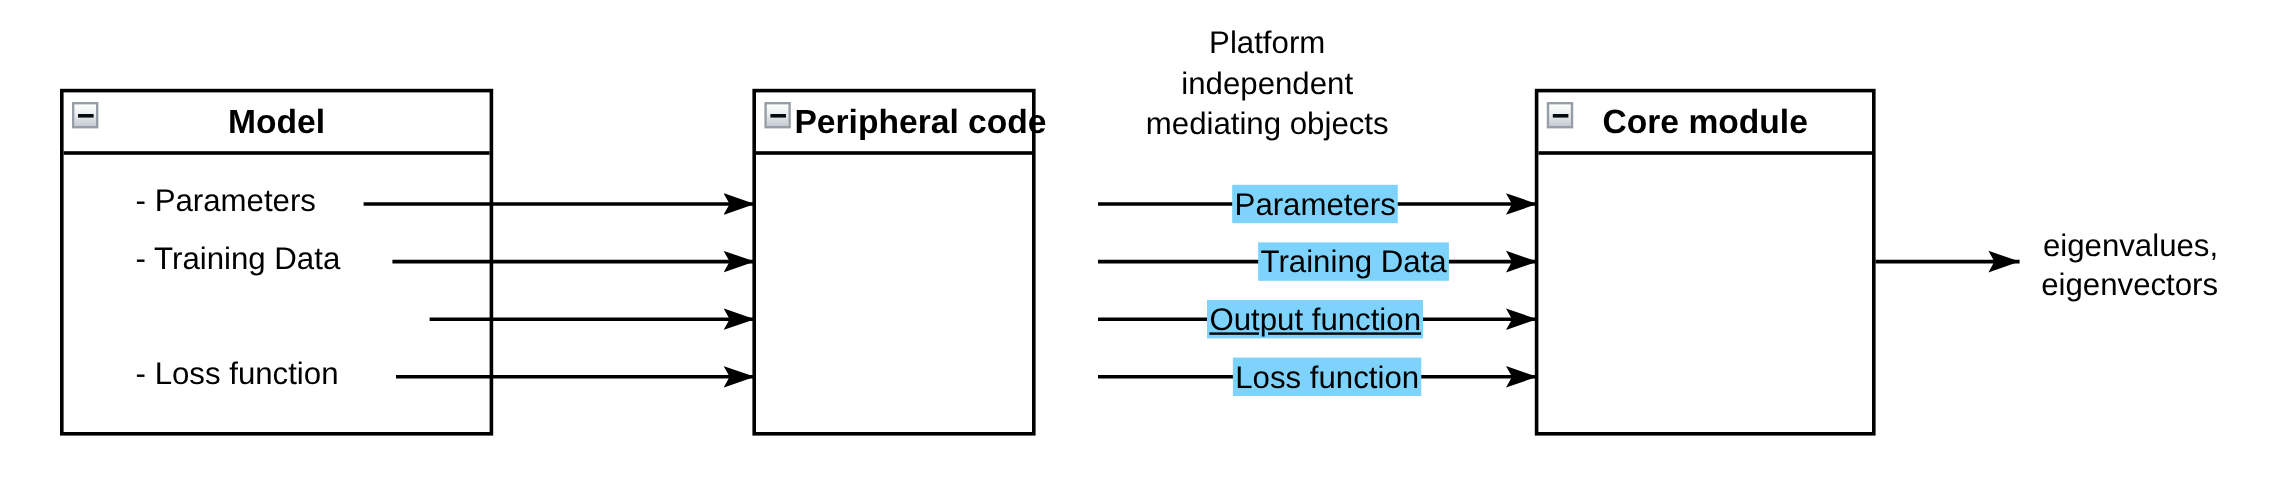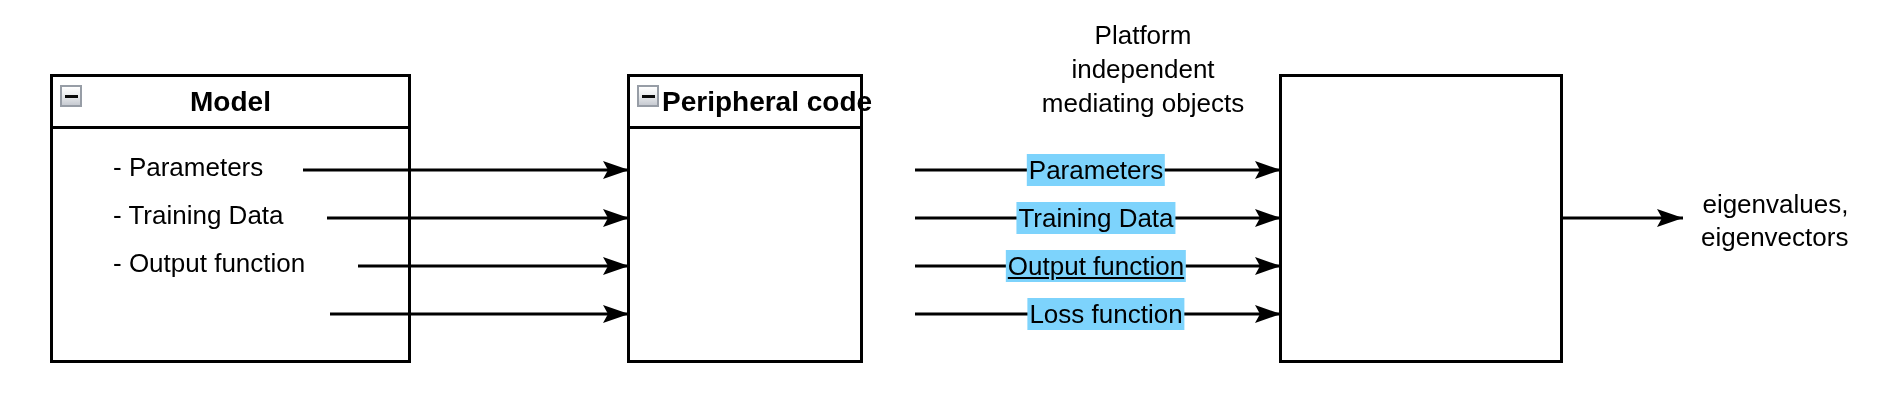--- a/index.html
+++ b/index.html
@@ -78,28 +78,28 @@
     transform: translateX(-50%);
     height: 32px;
     line-height: 32px;
     font-size: 26px;
     background: #7dd3fc;
     padding: 0 2px;
     white-space: nowrap;
     z-index: 6;
   }
   .edge-label-1 { top: 154px; }
-  .edge-label-2 { top: 202px; }
+  .edge-label-2 { top: 202px; margin-left: 32px; }
   .edge-label-3 { top: 250px; text-decoration: underline; }
   .edge-label-4 { top: 298px; margin-left: 10px; }
 
   
   .note { position: absolute; font-size: 26px; white-space: pre-line; z-index: 2; }
   .platform-note {
-    left: 983px; top: 18px; width: 320px;
+    left: 896px; top: 18px; width: 320px;
     text-align: center;
     line-height: 34px;
   }
   .output-note {
     left: 1701px; top: 188px;
     text-align: right;
     line-height: 33px;
   }
 </style>
 </head>
@@ -110,35 +110,41 @@
   <div class="box box-model">
     <div class="box-header">
       <span class="collapse-btn">
         <span class="minus-glyph"></span>
       </span>
       <span class="box-title">Model</span>
     </div>
     <div class="box-body">
       <div class="model-item" style="top:22px">- Parameters</div>
       <div class="model-item" style="top:70px">- Training Data</div>
-      <div class="model-item" style="top:118px">- Output function</div>
+      <div class="model-item" style="top:166px">- Loss function</div>
     </div>
   </div>
 
   <div class="box box-peripheral">
     <div class="box-header">
       <span class="collapse-btn">
         <span class="minus-glyph"></span>
       </span>
       <span class="box-title title-after-icon">Peripheral code</span>
     </div>
     <div class="box-body"></div>
   </div>
 
   <div class="box box-core">
+    <div class="box-header">
+      <span class="collapse-btn">
+        <span class="minus-glyph"></span>
+      </span>
+      <span class="box-title">Core module</span>
+    </div>
     <div class="box-body"></div>
   </div>
 
   <svg class="arrow-layer" width="1894" height="416" viewBox="0 0 1894 416" xmlns="http://www.w3.org/2000/svg">
     <defs>
       <marker id="ah" markerUnits="userSpaceOnUse" markerWidth="26" markerHeight="20" viewBox="0 0 26 20" refX="26" refY="10" orient="auto">
         <path d="M0,1 L26,10 L0,19 L5,10 Z" fill="#000000"></path>
       </marker>
     </defs>
 

